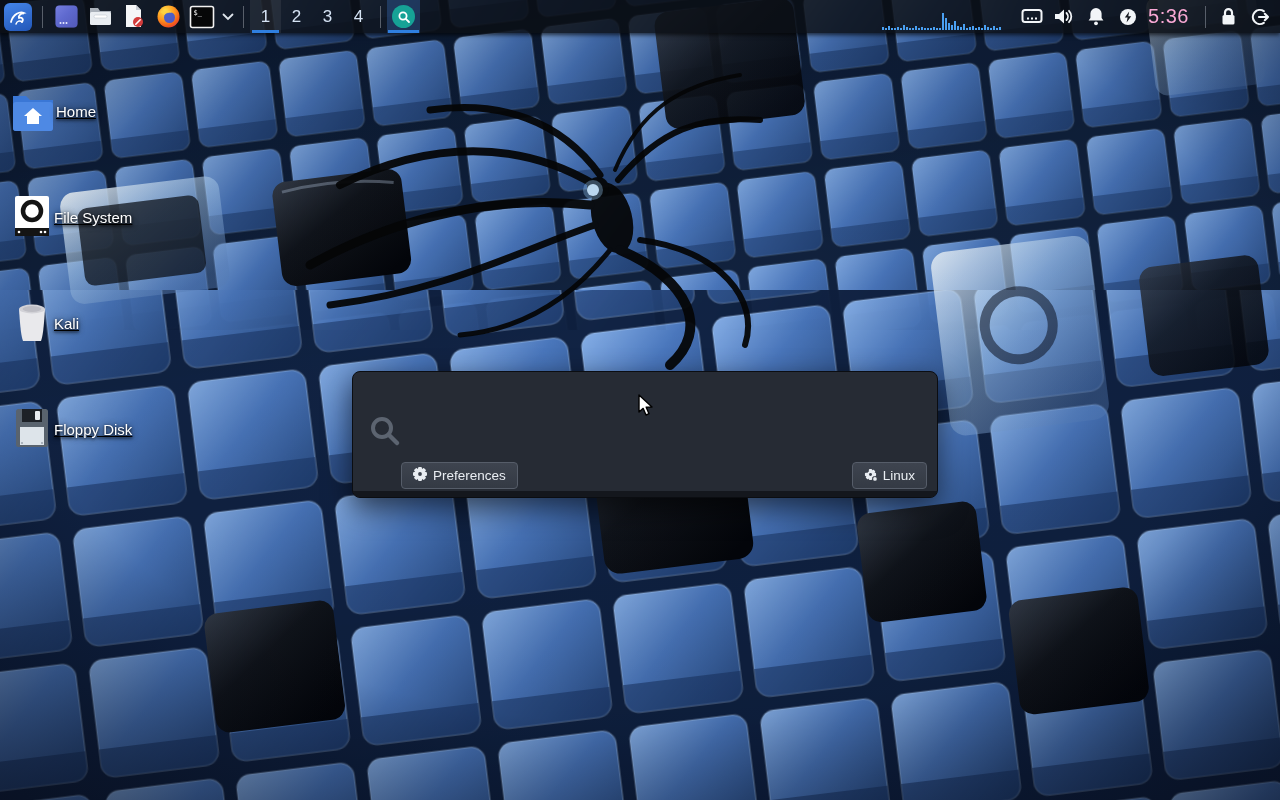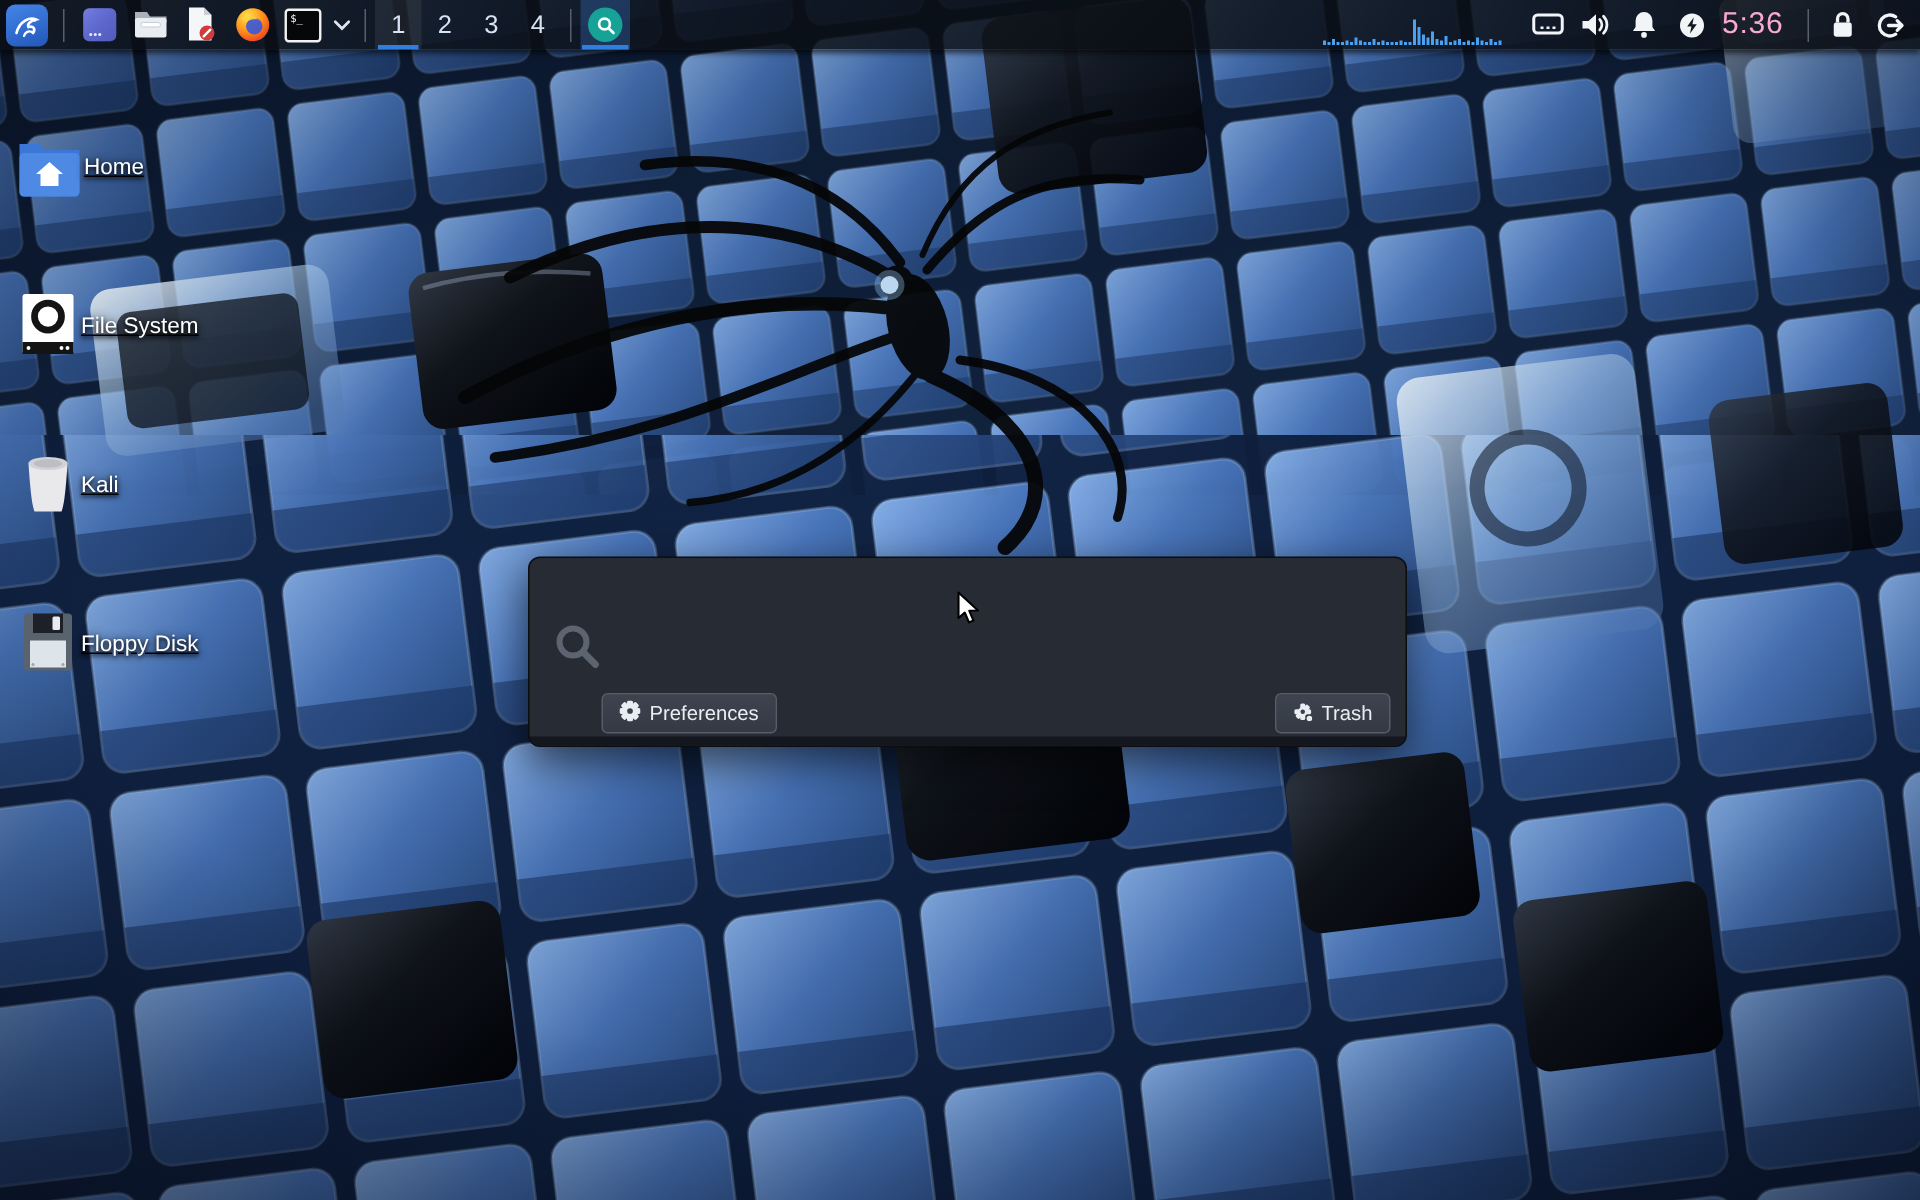--- a/index.html
+++ b/index.html
@@ -438,21 +438,21 @@
             <g fill="#e9edf2">
               <rect x="5.2" y="1" width="3.6" height="12" rx="1.1"></rect>
               <rect x="1" y="5.2" width="12" height="3.6" rx="1.1"></rect>
               <rect x="5.2" y="1" width="3.6" height="12" rx="1.1" transform="rotate(45 7 7)"></rect>
               <circle cx="7" cy="7" r="3.4"></circle>
             </g>
             <circle cx="7" cy="7" r="1.6" fill="#3a404b"></circle>
             <circle cx="11.8" cy="11.8" r="2" fill="#e9edf2"></circle>
           </svg>
         </span>
-        <span>Trash</span>
+        <span>Linux</span>
       </button>
     </div>
   </div>
 
   <div class="cursor">
     <svg width="20" height="24" viewBox="0 0 20 24">
       <path d="M2 1 L2 18 L6.2 14.4 L9 21 L12 19.7 L9.2 13.2 L15 13 Z" fill="#ffffff" stroke="#000000" stroke-width="1.4" stroke-linejoin="round"></path>
     </svg>
   </div>
 

